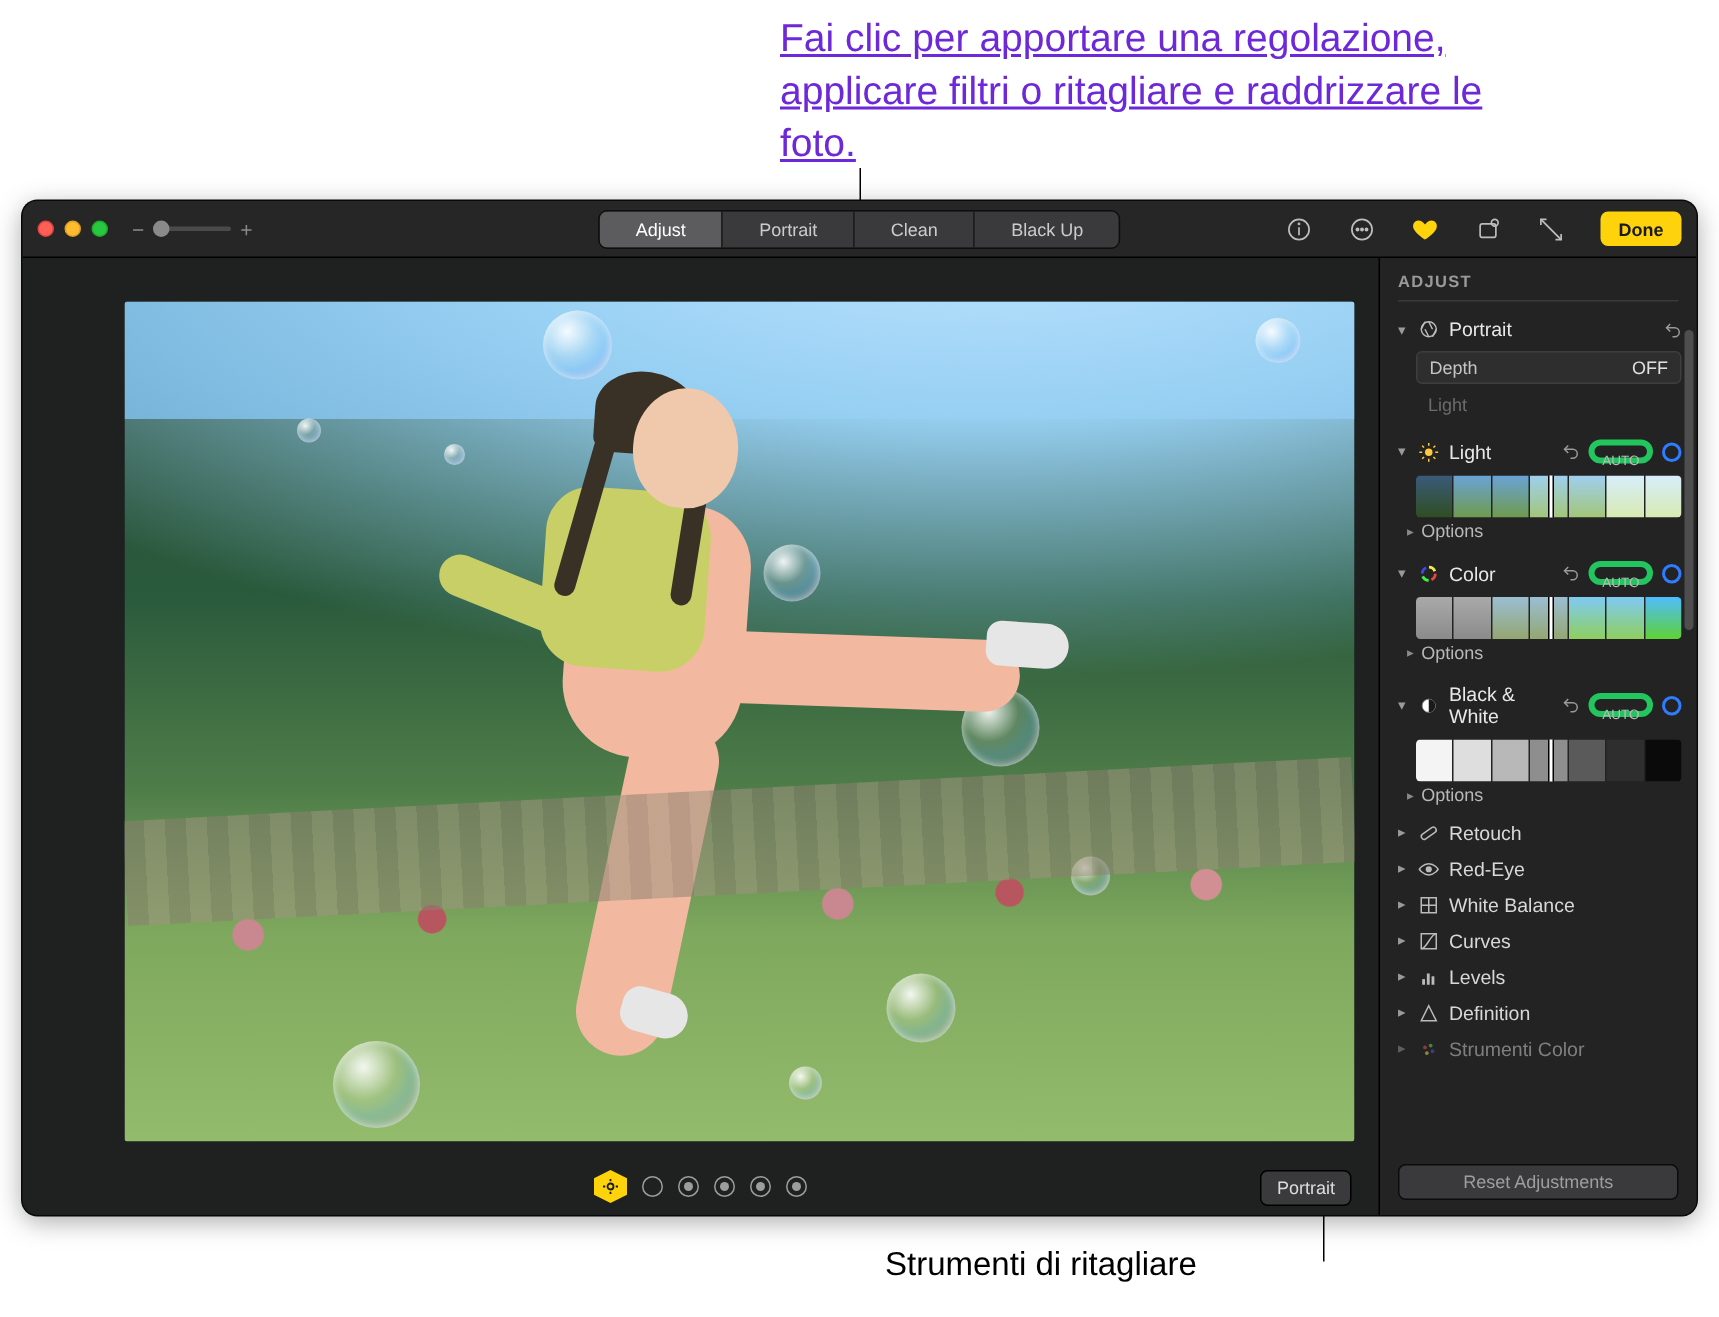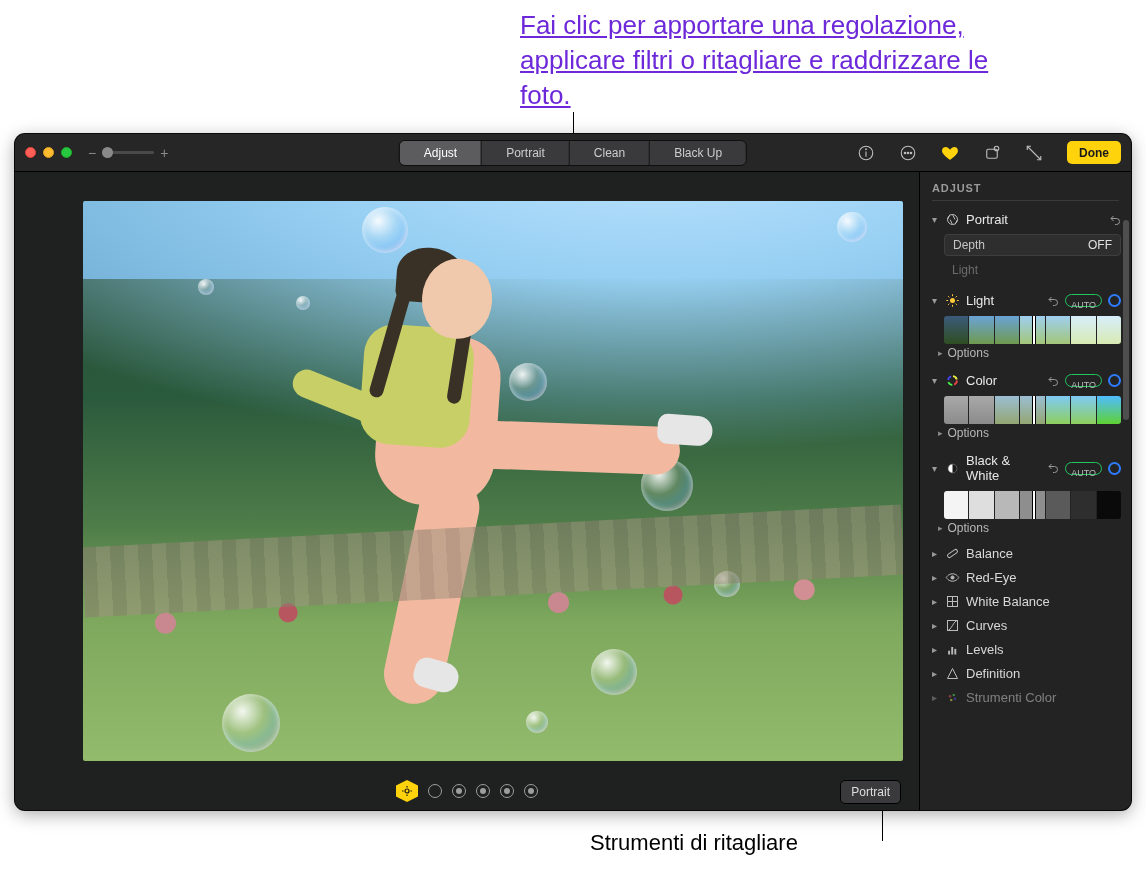--- a/index.html
+++ b/index.html
@@ -287,21 +287,21 @@
   .adj-section { padding:2px 0; }
   .adj-head {
     display:flex; align-items:center;
     padding:5px 10px;
     gap:6px;
     cursor:pointer;
   }
   .adj-head .chev { width:9px; text-align:center; color:#9a9a9a; font-size:10px; }
   .adj-head .title { flex:1; color:#e8e8e8; font-size:13px; }
   .adj-head .pill-auto {
-    font-size:9px; color:#bbb; border:1px solid #22c55e; border-radius:8px;
+    font-size:9px; color:#bbb; border:4px solid #22c55e; border-radius:8px;
     padding:4px 5px; line-height:12px; height:13px;
   }
   .adj-head .ring {
     width:13px; height:13px; border-radius:50%;
     border:2px solid #2e7cff;
   }
   .adj-head .undo {
     width:12px; height:12px; color:#9a9a9a;
   }
   .adj-head .ico {
@@ -662,21 +662,21 @@
         </div>
 
         <div class="collapsed-list">
           <div class="adj-head">
             <span class="chev">▸</span>
             <span class="ico">
                 <svg viewBox="0 0 24 24" fill="none" stroke="#bbb" stroke-width="1.6">
                   <rect x="3" y="9" width="18" height="6" rx="3" transform="rotate(-35 12 12)"></rect>
                 </svg>
               </span>
-            <span class="title">Balance</span>
+            <span class="title">Retouch</span>
           </div>
           <div class="adj-head">
             <span class="chev">▸</span>
             <span class="ico">
                 <svg viewBox="0 0 24 24" fill="none" stroke="#bbb" stroke-width="1.6">
                   <path d="M2 12s3.5-6 10-6 10 6 10 6-3.5 6-10 6S2 12 2 12z"></path>
                   <circle cx="12" cy="12" r="2.5" fill="#bbb"></circle>
                 </svg>
               </span>
             <span class="title">Red-Eye</span>
@@ -732,15 +732,18 @@
                   <circle cx="10" cy="16" r="2" fill="#ee5"></circle>
                 </svg>
               </span>
             <span class="title">Strumenti Color</span>
           </div>
         </div>
       </div>
 
       <div class="sb-scrollbar"></div>
 
+      <div class="reset-area">
+        <button class="reset-btn">Reset Adjustments</button>
+      </div>
     </div>
   </div>
 </div>
 
 </body></html>

